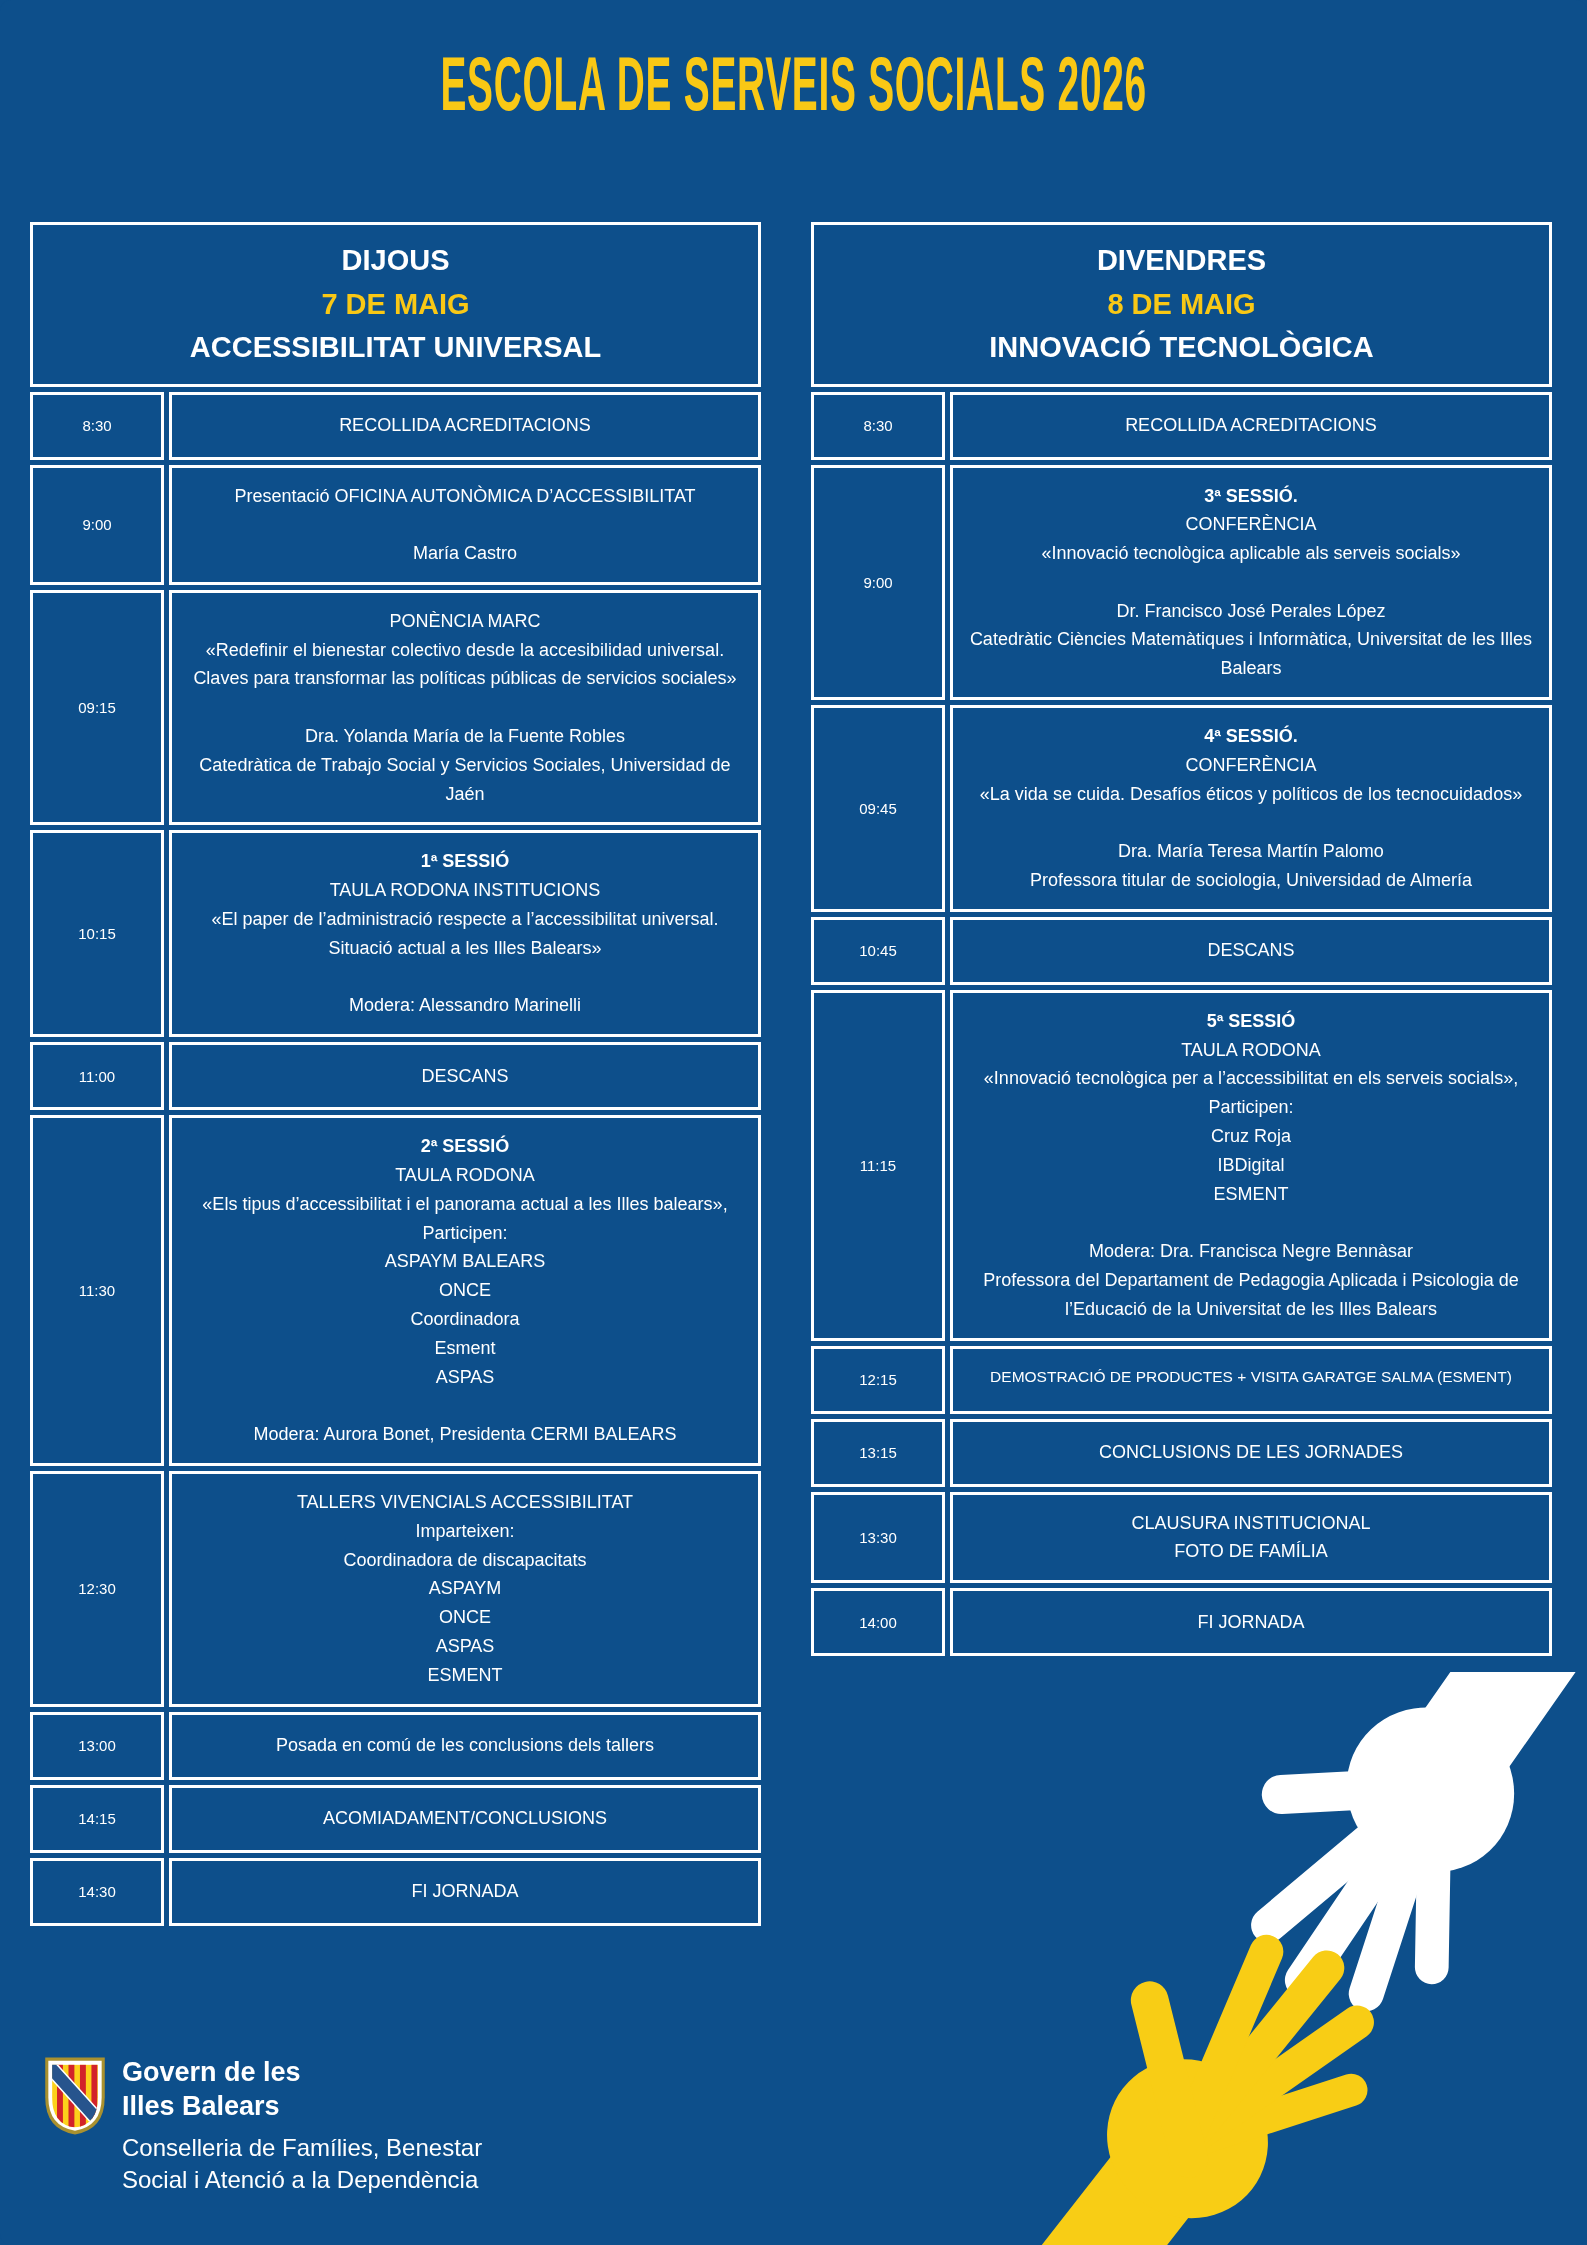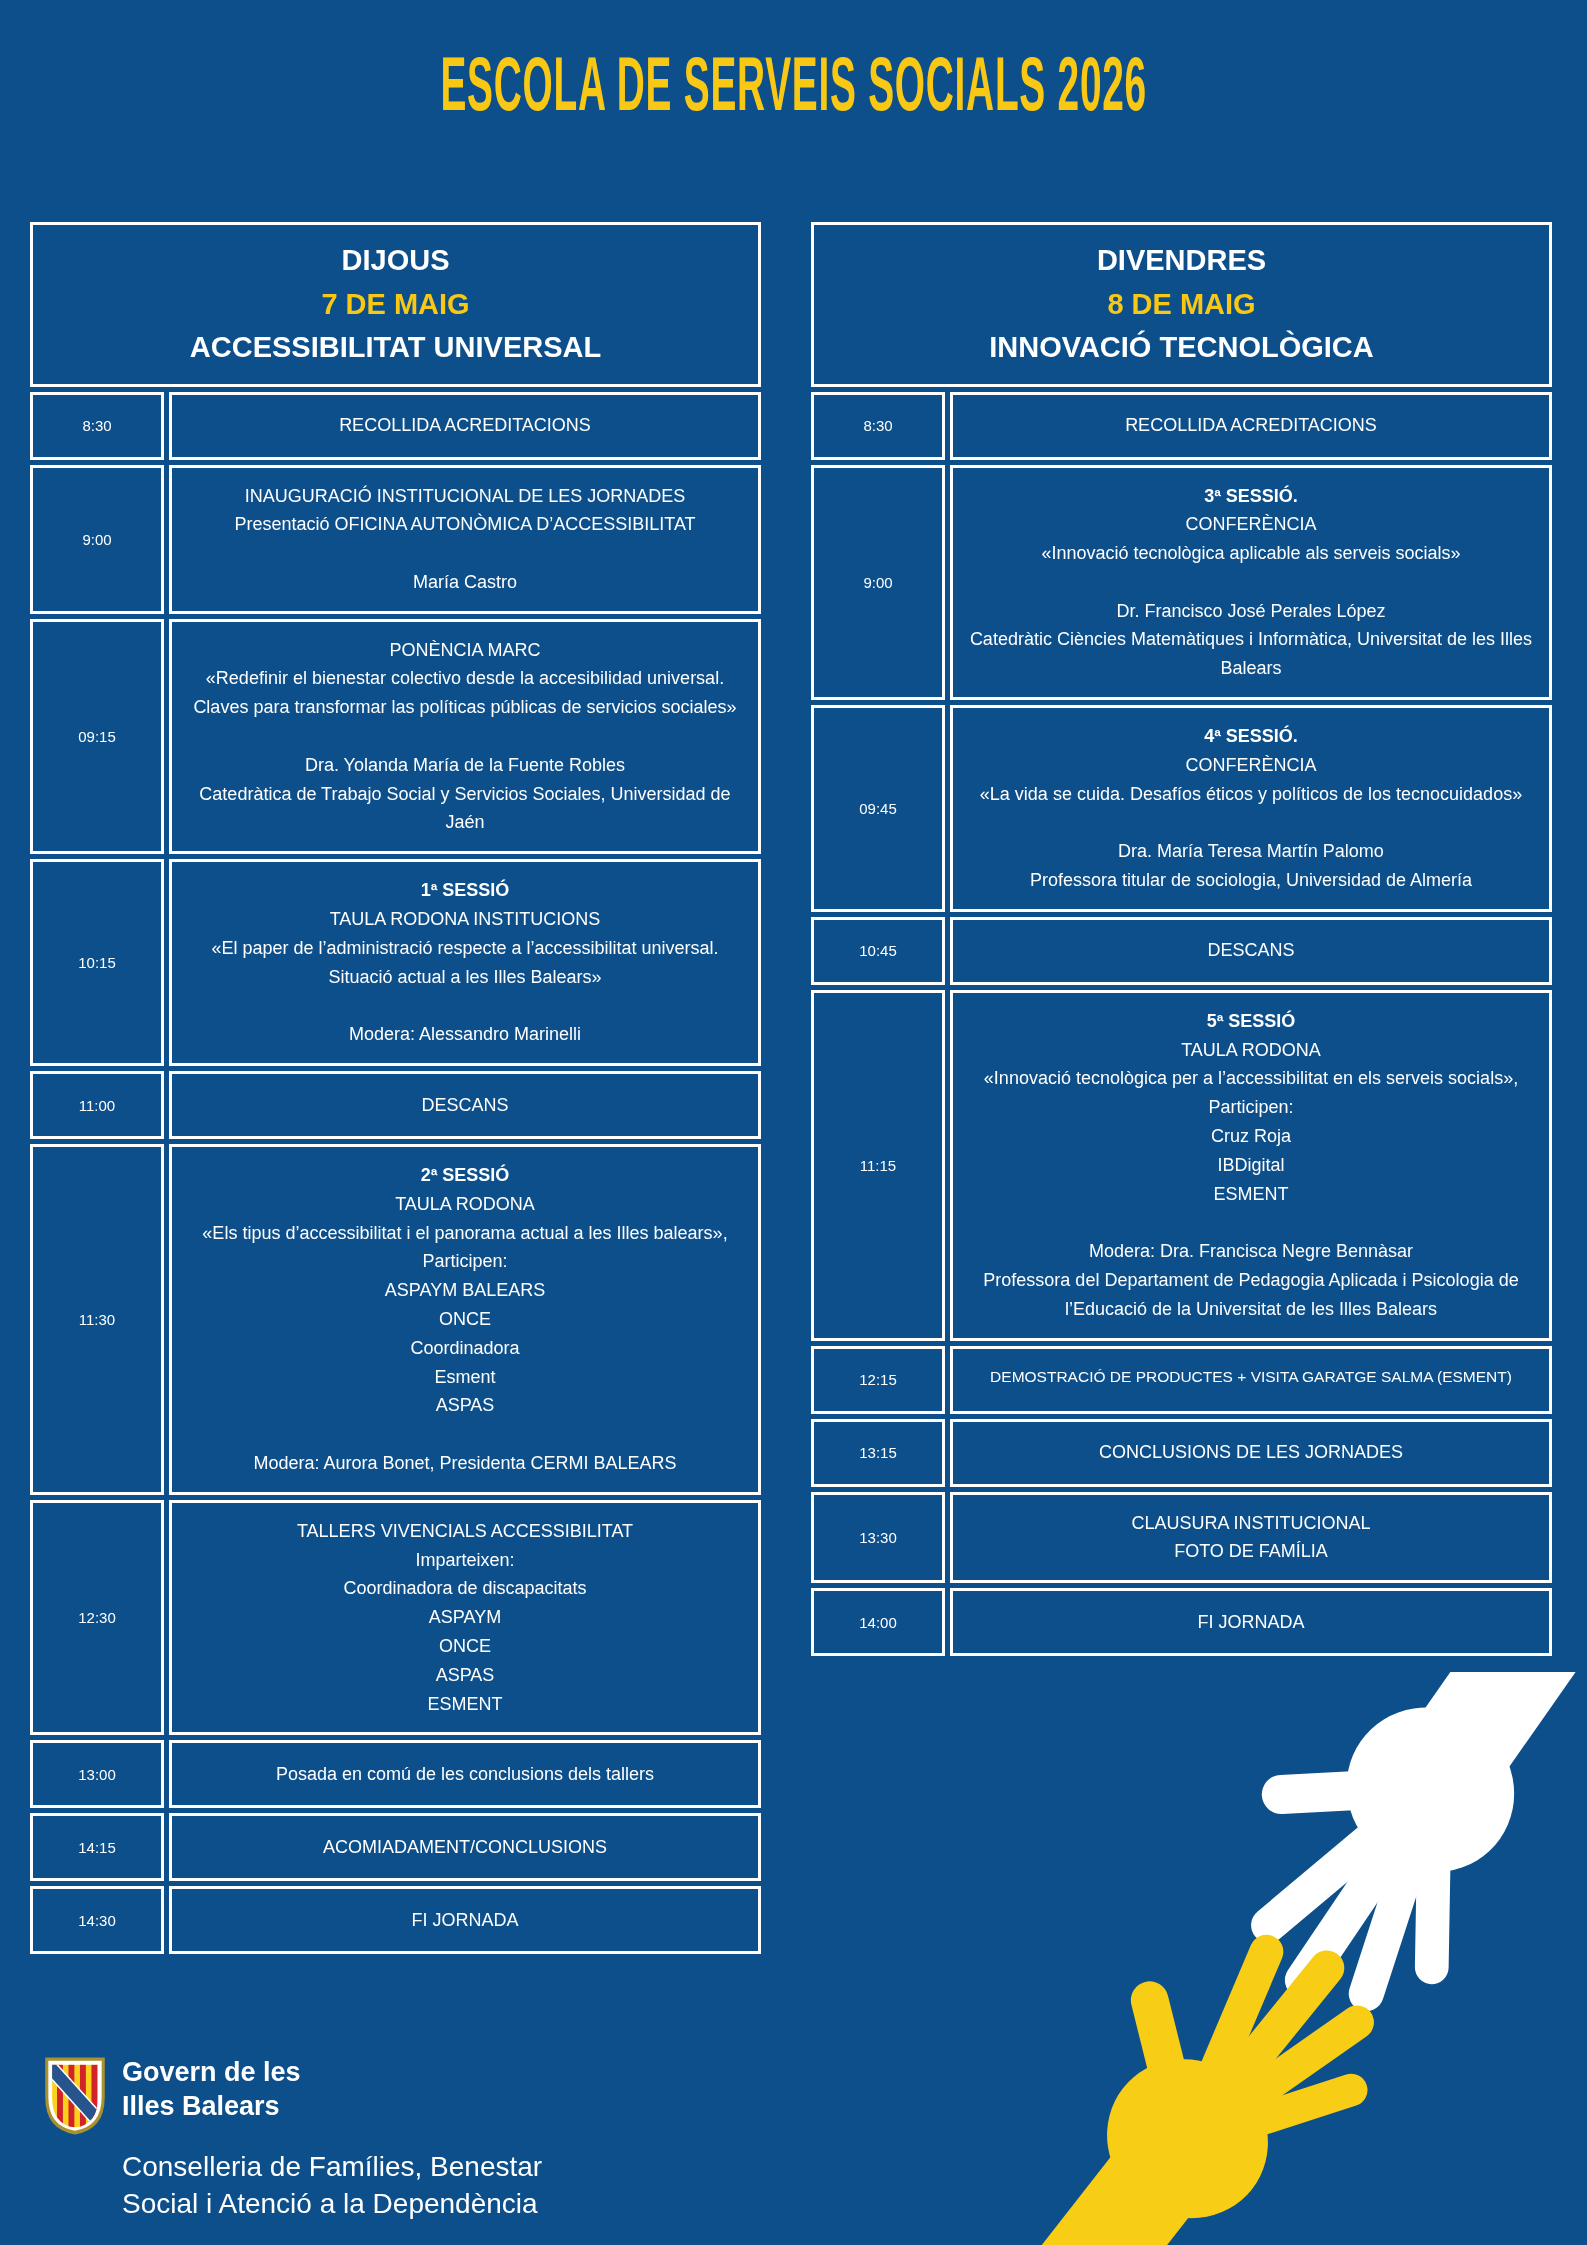--- a/index.html
+++ b/index.html
@@ -35,21 +35,21 @@
     padding:14px 12px;font-size:18px;line-height:1.6;border:3px solid var(--table_line);background:var(--background);}
   .line{min-height:28.8px;}
   .line.bold{font-weight:bold;}
   .line.blank{height:28.8px;}
   .line.fit{font-size:15.5px;white-space:nowrap;}
 
   
   .footer{position:absolute;left:44px;top:2056px;display:flex;gap:16px;align-items:flex-start;color:var(--text_white);}
   .shield{width:62px;height:80px;flex:none;}
   .gov-name{font-size:27px;font-weight:bold;line-height:1.25;}
-  .dept{font-size:28px;line-height:1.35;margin-top:24px;}
+  .dept{font-size:24px;line-height:1.35;margin-top:8px;}
 
   
   .hand{position:absolute;pointer-events:none;}
   .hand-white{left:1180px;top:1672px;width:407px;height:400px;color:#FFFFFF;}
   .hand-yellow{left:1010px;top:1862px;width:400px;height:383px;color:var(--hand_yellow);}
   .defs-svg{position:absolute;width:0;height:0;}
 </style>
 </head>
 <body>
 
@@ -66,21 +66,20 @@
       <div class="h-topic">ACCESSIBILITAT UNIVERSAL</div>
     </div>
     <div class="rows"><div class="srow">
           <div class="time-cell">8:30</div>
           <div class="content-cell">
             <div class="line">RECOLLIDA ACREDITACIONS</div>
           </div>
         </div><div class="srow">
           <div class="time-cell">9:00</div>
           <div class="content-cell">
-            <div class="line">INAUGURACIÓ INSTITUCIONAL DE LES JORNADES</div>
             <div class="line">Presentació OFICINA AUTONÒMICA D’ACCESSIBILITAT</div>
             <div class="line blank"></div>
             <div class="line">María Castro</div>
           </div>
         </div><div class="srow">
           <div class="time-cell">09:15</div>
           <div class="content-cell">
             <div class="line">PONÈNCIA MARC</div>
             <div class="line">«Redefinir el bienestar colectivo desde la accesibilidad universal. Claves para transformar las políticas públicas de servicios sociales»</div>
             <div class="line blank"></div>

